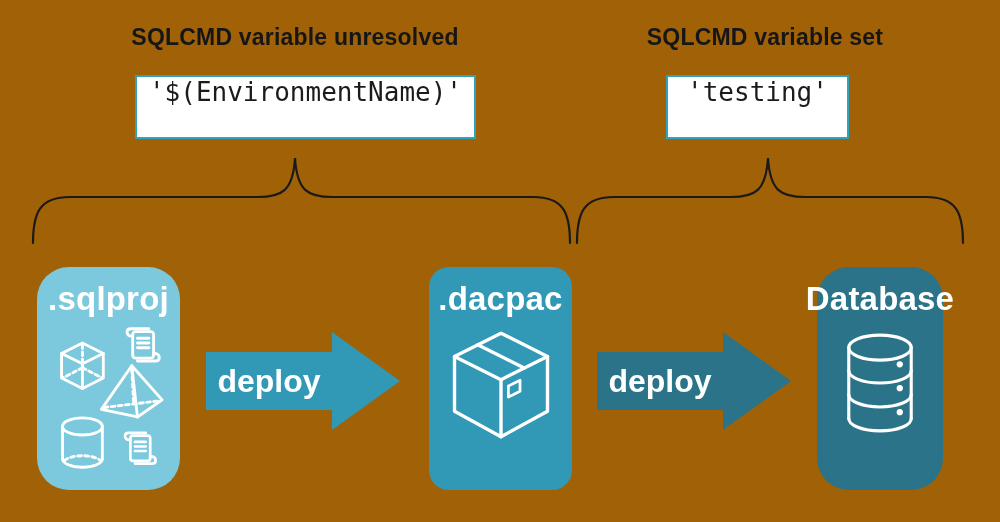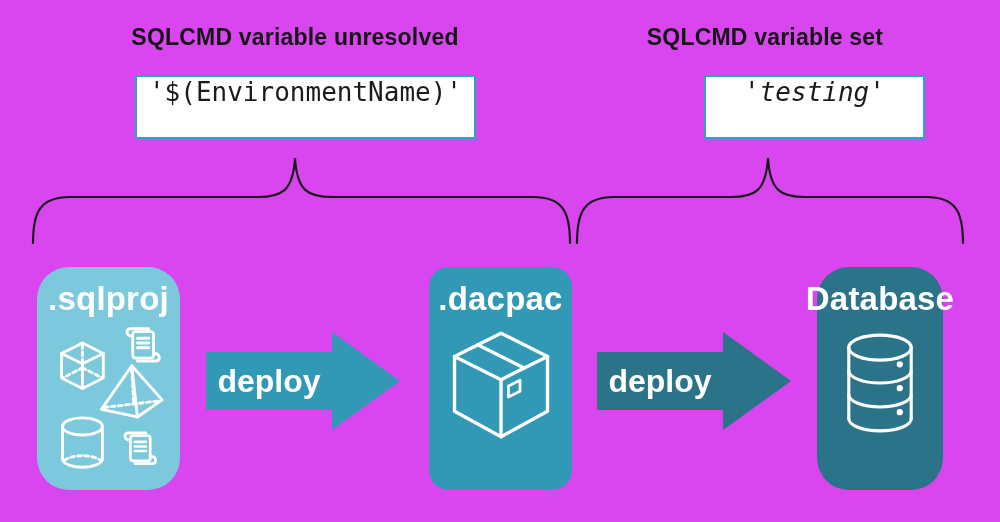--- a/index.html
+++ b/index.html
@@ -1,32 +1,32 @@
 <!DOCTYPE html>
 <html><head>
 <meta charset="utf-8">
 <style>
   html,body{margin:0;padding:0;background:#ffffff;}
   .canvas{
-    position:relative;width:1000px;height:522px;background:#d946ef;
+    position:relative;width:1000px;height:522px;background:#a16207;
     font-family:"Liberation Sans", sans-serif;overflow:hidden;
   }
   .heading{
     position:absolute;top:24px;font-size:23px;font-weight:700;color:#161616;
     text-align:center;letter-spacing:.2px;
   }
   .heading.left{left:85px;width:420px;}
   .heading.right{left:600px;width:330px;}
   .code-box{
     position:absolute;top:75px;height:64px;border:2.5px solid #2EA3BF;
     box-sizing:border-box;display:flex;align-items:flex-start;justify-content:center;
     background:#ffffff;
   }
   .code-box.left{left:135px;width:341px;}
-  .code-box.right{left:704px;width:221px;font-style:italic;}
+  .code-box.right{left:666px;width:183px;}
   .code{
     font-family:"DejaVu Sans Mono", monospace;font-size:26px;color:#1b1b1b;
     white-space:pre;
   }
   svg.braces{position:absolute;left:0;top:0;width:1000px;height:522px;pointer-events:none;}
   .card{
     position:absolute;top:267px;height:223px;border-radius:32px;
     display:flex;flex-direction:column;align-items:center;
   }
   .card.sqlproj{left:37px;width:143px;background:#7CC9DD;}

